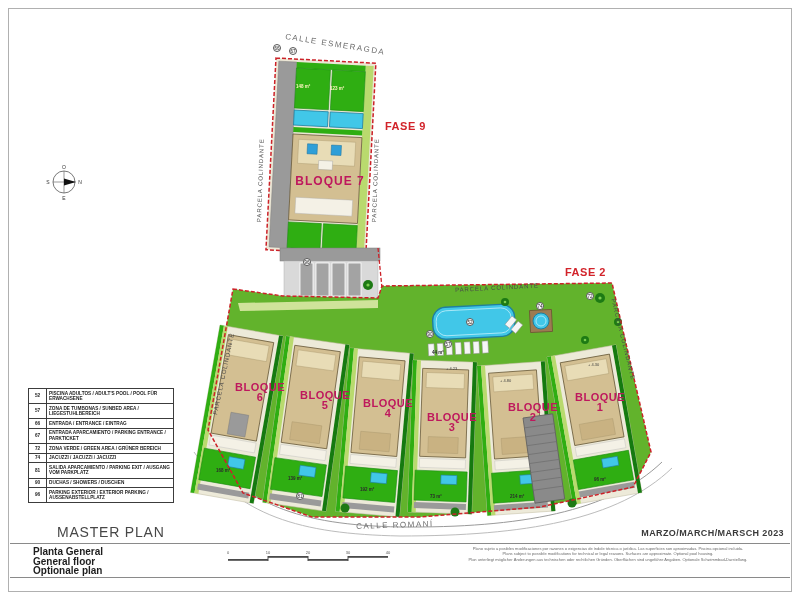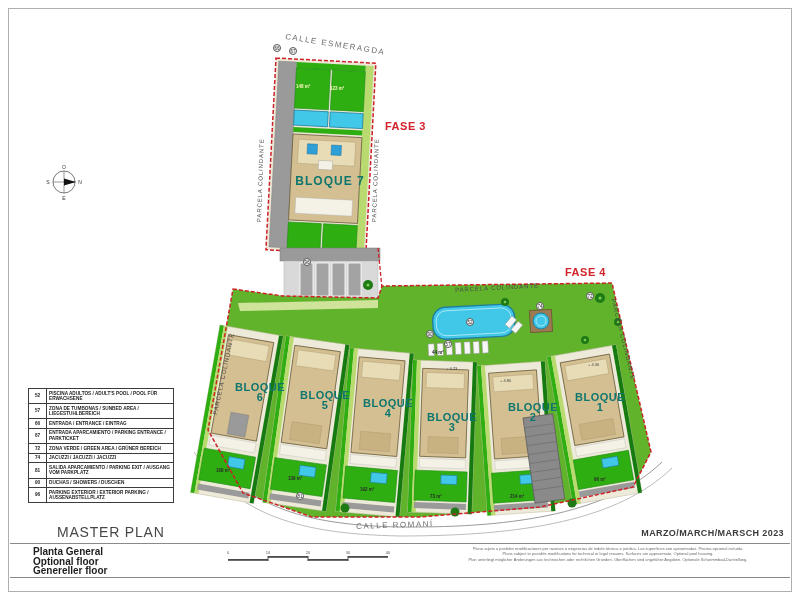--- a/index.html
+++ b/index.html
@@ -4,21 +4,21 @@
 <style>
   html,body{margin:0;padding:0;background:#fff;}
   .sheet{position:relative;width:800px;height:600px;background:#fff;overflow:hidden;
          font-family:"Liberation Sans",sans-serif;}
   .frame{position:absolute;left:8px;top:8px;width:782px;height:582px;border:1px solid #b0b0b0;}
   .hline{position:absolute;left:10px;width:780px;height:0;border-top:1px solid #8a8a8a;}
   .lbl{position:absolute;white-space:nowrap;}
   .street{font-size:8px;color:#6f6f6f;letter-spacing:1.5px;}
   .fase{font-size:11px;font-weight:bold;color:#d2232a;letter-spacing:0.5px;}
   .parcela{font-size:6px;color:#4a4a4a;letter-spacing:0.9px;transform-origin:0 0;}
-  .bloque{position:absolute;font-size:11px;font-weight:bold;color:#0f766e;text-align:center;
+  .bloque{position:absolute;font-size:11px;font-weight:bold;color:#be185d;text-align:center;
           line-height:10px;letter-spacing:0.5px;}
   .bloque7{font-size:12px;letter-spacing:1px;}
   .area{position:absolute;font-size:4.5px;font-weight:bold;color:#2b2b2b;white-space:nowrap;}
   .area-light{color:#fdf6c0;}
   .level{position:absolute;font-size:4px;color:#3f3f3f;white-space:nowrap;}
   .marker{position:absolute;width:8px;height:8px;border:1px solid #555;border-radius:50%;
           background:#fff;font-size:4.5px;line-height:8px;text-align:center;color:#222;box-sizing:border-box;}
   .legend{position:absolute;left:28px;top:388px;width:146px;border-collapse:collapse;
           background:#fff;}
   .legend td{border:0.8px solid #3c3c3c;font-size:4.7px;font-weight:bold;color:#1c1c1c;
@@ -218,22 +218,22 @@
     <line x1="9" y1="20" x2="31" y2="20" stroke="#555" stroke-width="0.6"></line>
     <polygon points="20,16.5 32,20 20,23.5" fill="#111"></polygon>
     <text x="20" y="7" text-anchor="middle" font-size="5" fill="#333">O</text>
     <text x="36" y="22" text-anchor="middle" font-size="5" fill="#333">N</text>
     <text x="20" y="38" text-anchor="middle" font-size="5" fill="#333">E</text>
     <text x="4" y="22" text-anchor="middle" font-size="5" fill="#333">S</text>
   </svg>
 
   <div class="lbl street" style="left:286px;top:32px;transform:rotate(9deg);transform-origin:0 0;">CALLE ESMERAGDA</div>
   <div class="lbl street" style="left:356px;top:522px;transform:rotate(-2deg);transform-origin:0 0;">CALLE ROMANÍ</div>
-  <div class="lbl fase" style="left:385px;top:120px;">FASE 3</div>
-  <div class="lbl fase" style="left:565px;top:266px;">FASE 4</div>
+  <div class="lbl fase" style="left:385px;top:120px;">FASE 9</div>
+  <div class="lbl fase" style="left:565px;top:266px;">FASE 2</div>
 
   <div class="lbl parcela" style="left:256px;top:222px;transform:rotate(-88deg);">PARCELA COLINDANTE</div>
   <div class="lbl parcela" style="left:371px;top:222px;transform:rotate(-88deg);">PARCELA COLINDANTE</div>
   <div class="lbl parcela" style="left:212px;top:414px;transform:rotate(-78deg);">PARCELA COLINDANTE</div>
   <div class="lbl parcela" style="left:455px;top:287px;transform:rotate(-3deg);">PARCELA COLINDANTE</div>
   <div class="lbl parcela" style="left:616px;top:298px;transform:rotate(76deg);">PARCELA COLINDANTE</div>
 
   <div class="bloque bloque7" style="left:292px;top:176px;width:76px;">BLOQUE 7</div>
   <div class="bloque" style="left:232px;top:382px;width:56px;"><span>BLOQUE</span><br><span>6</span></div>
   <div class="bloque" style="left:297px;top:390px;width:56px;"><span>BLOQUE</span><br><span>5</span></div>
@@ -304,22 +304,22 @@
           <td class="num">96</td>
           <td>PARKING EXTERIOR / EXTERIOR PARKING / AUSSENABSTELLPLATZ</td>
         </tr>
   </tbody>
     </table>
 
   <div class="tb-title">MASTER PLAN</div>
   <div class="hline" style="top:543px;"></div>
   <div class="tb-sub">
     <div>Planta General</div>
-    <div>Optional floor</div>
-    <div>Genereller floor</div>
+    <div>General floor</div>
+    <div>Optionale plan</div>
   </div>
   <div class="hline" style="top:577px;"></div>
   <div class="tb-date">MARZO/MARCH/MARSCH 2023</div>
   <div class="tb-disc">
     <div>Plano sujeto a posibles modificaciones por razones o exigencias de índole técnica o jurídica. Las superficies son aproximadas. Piscina opcional incluida.</div>
     <div>Plans subject to possible modifications for technical or legal reasons. Surfaces are approximate. Optional pool housing.</div>
     <div>Plan unterliegt möglicher Änderungen aus technischen oder rechtlichen Gründen. Oberflächen sind ungefähre Angaben. Optionale Schwimmbad-Darstellung.</div>
   </div>
 
   <svg width="170" height="16" viewBox="0 0 170 16" style="left:226px;top:548px;">

